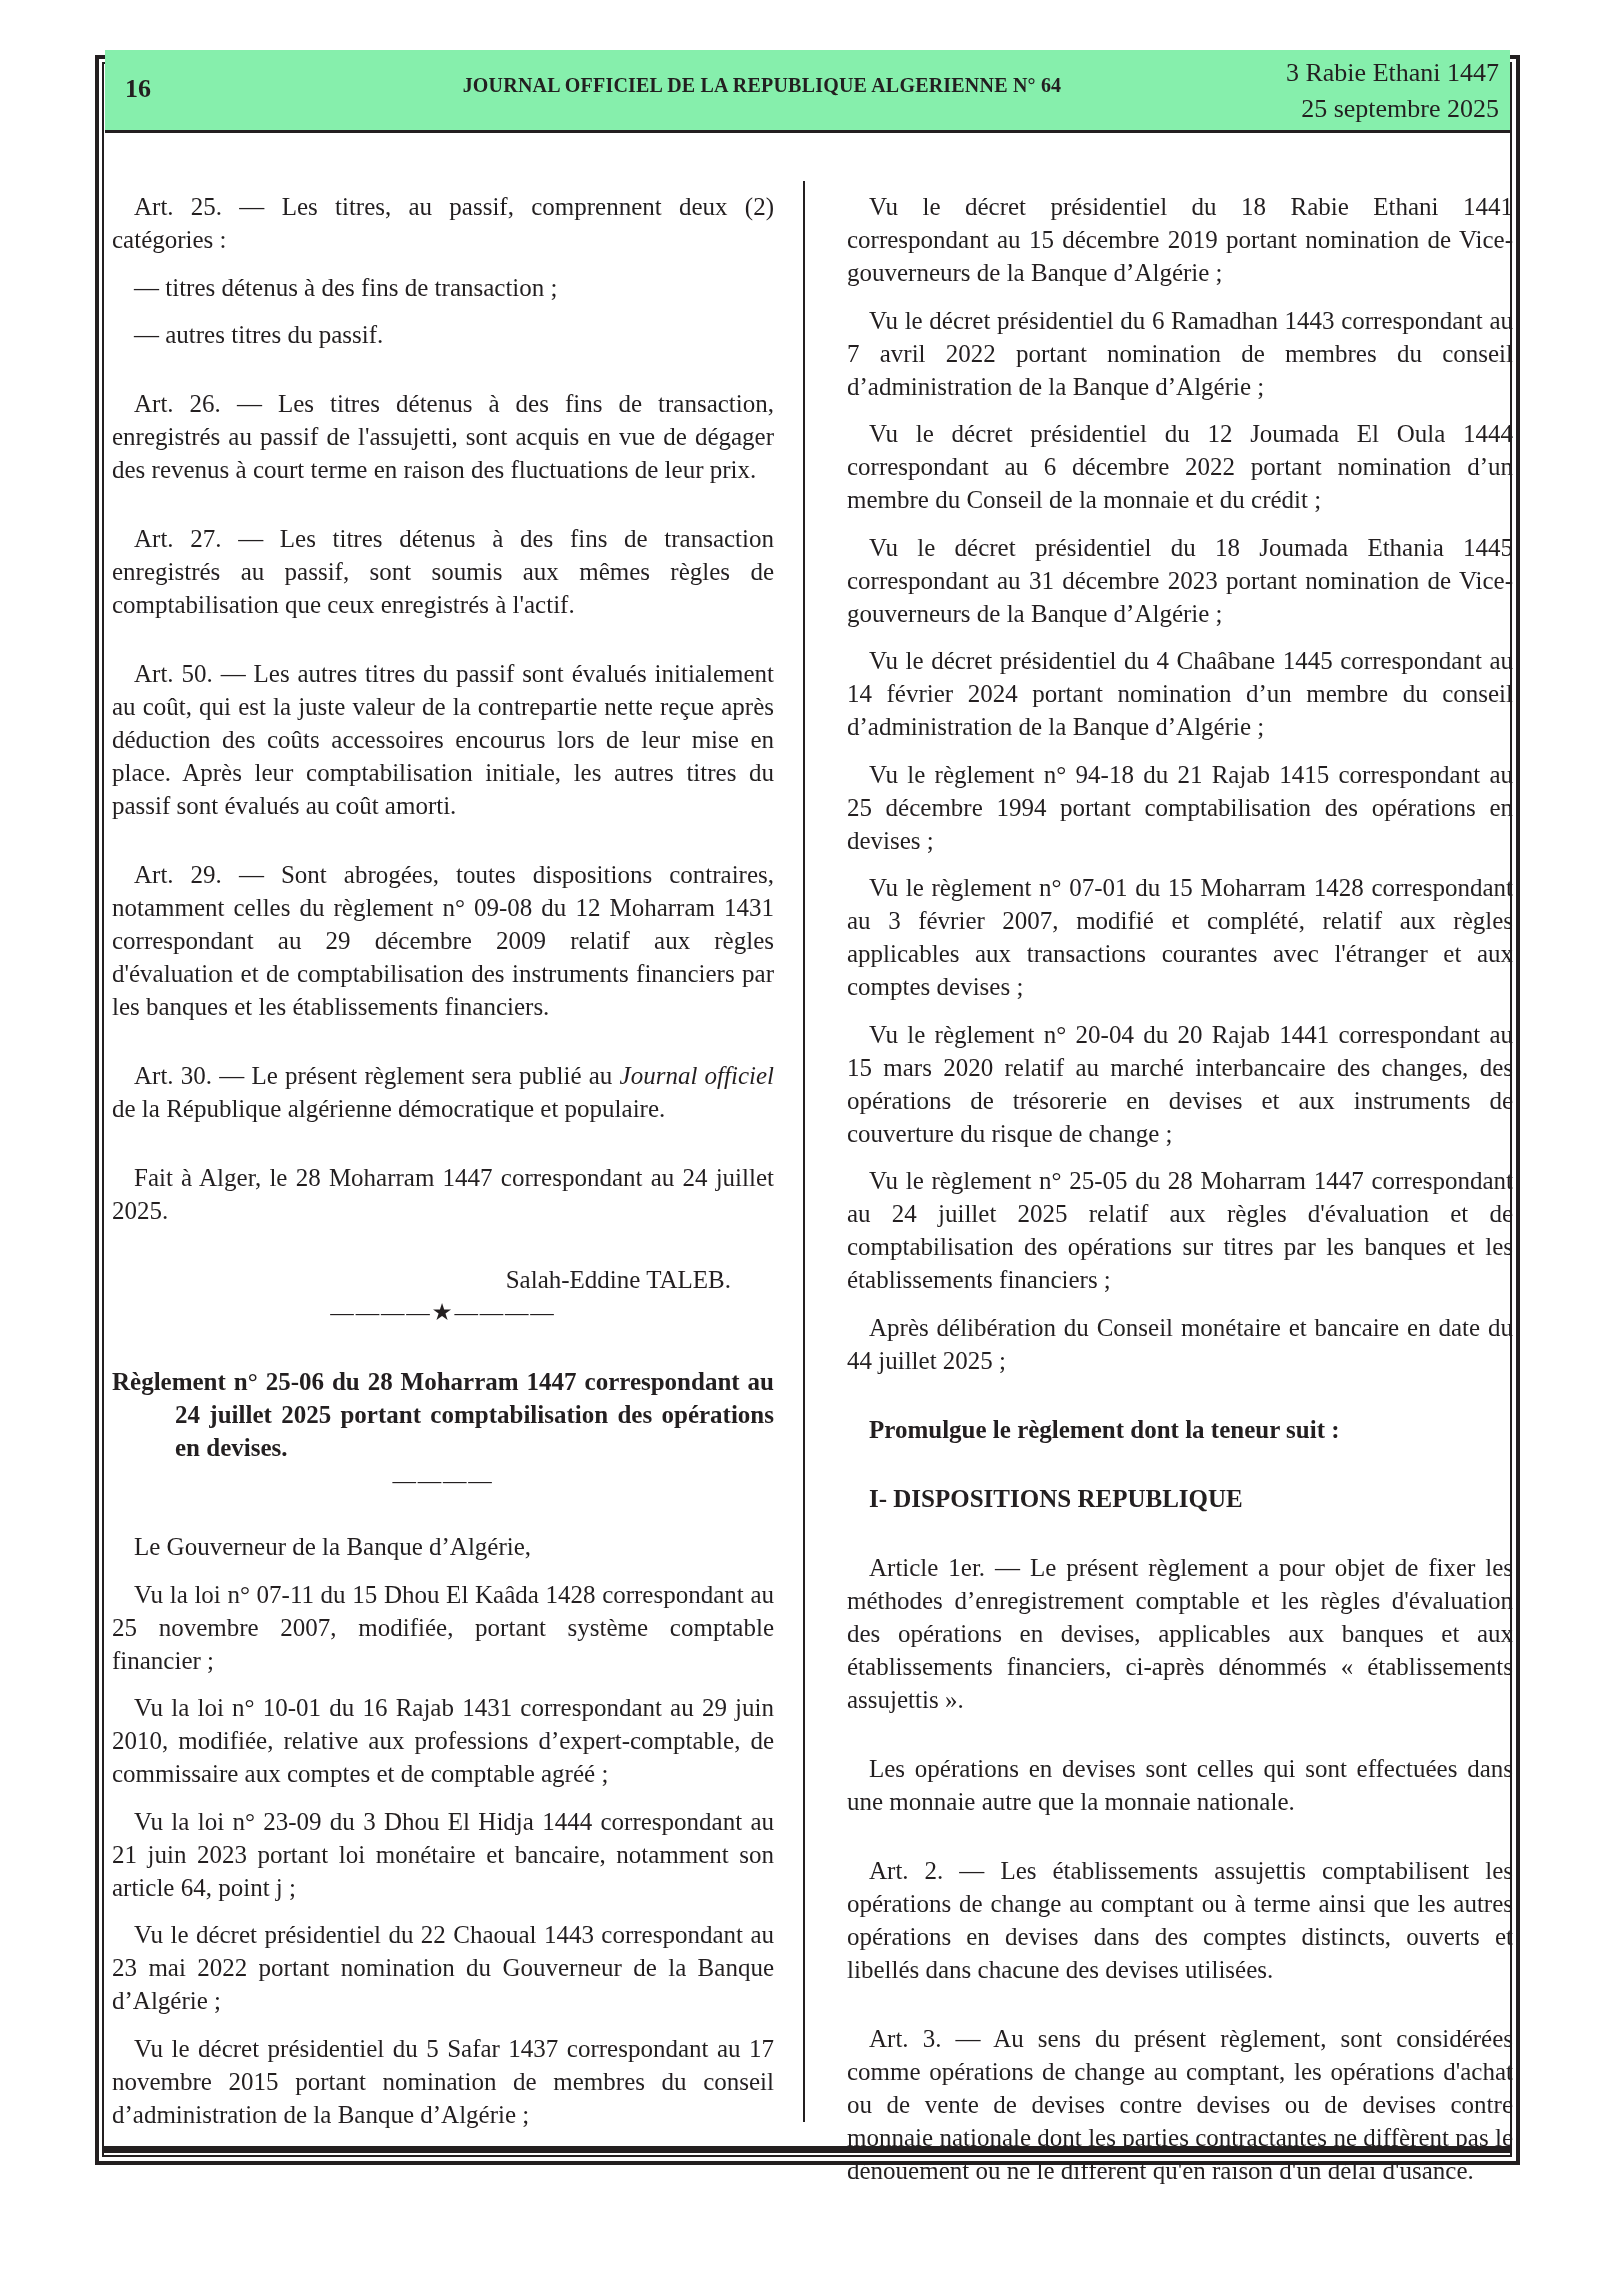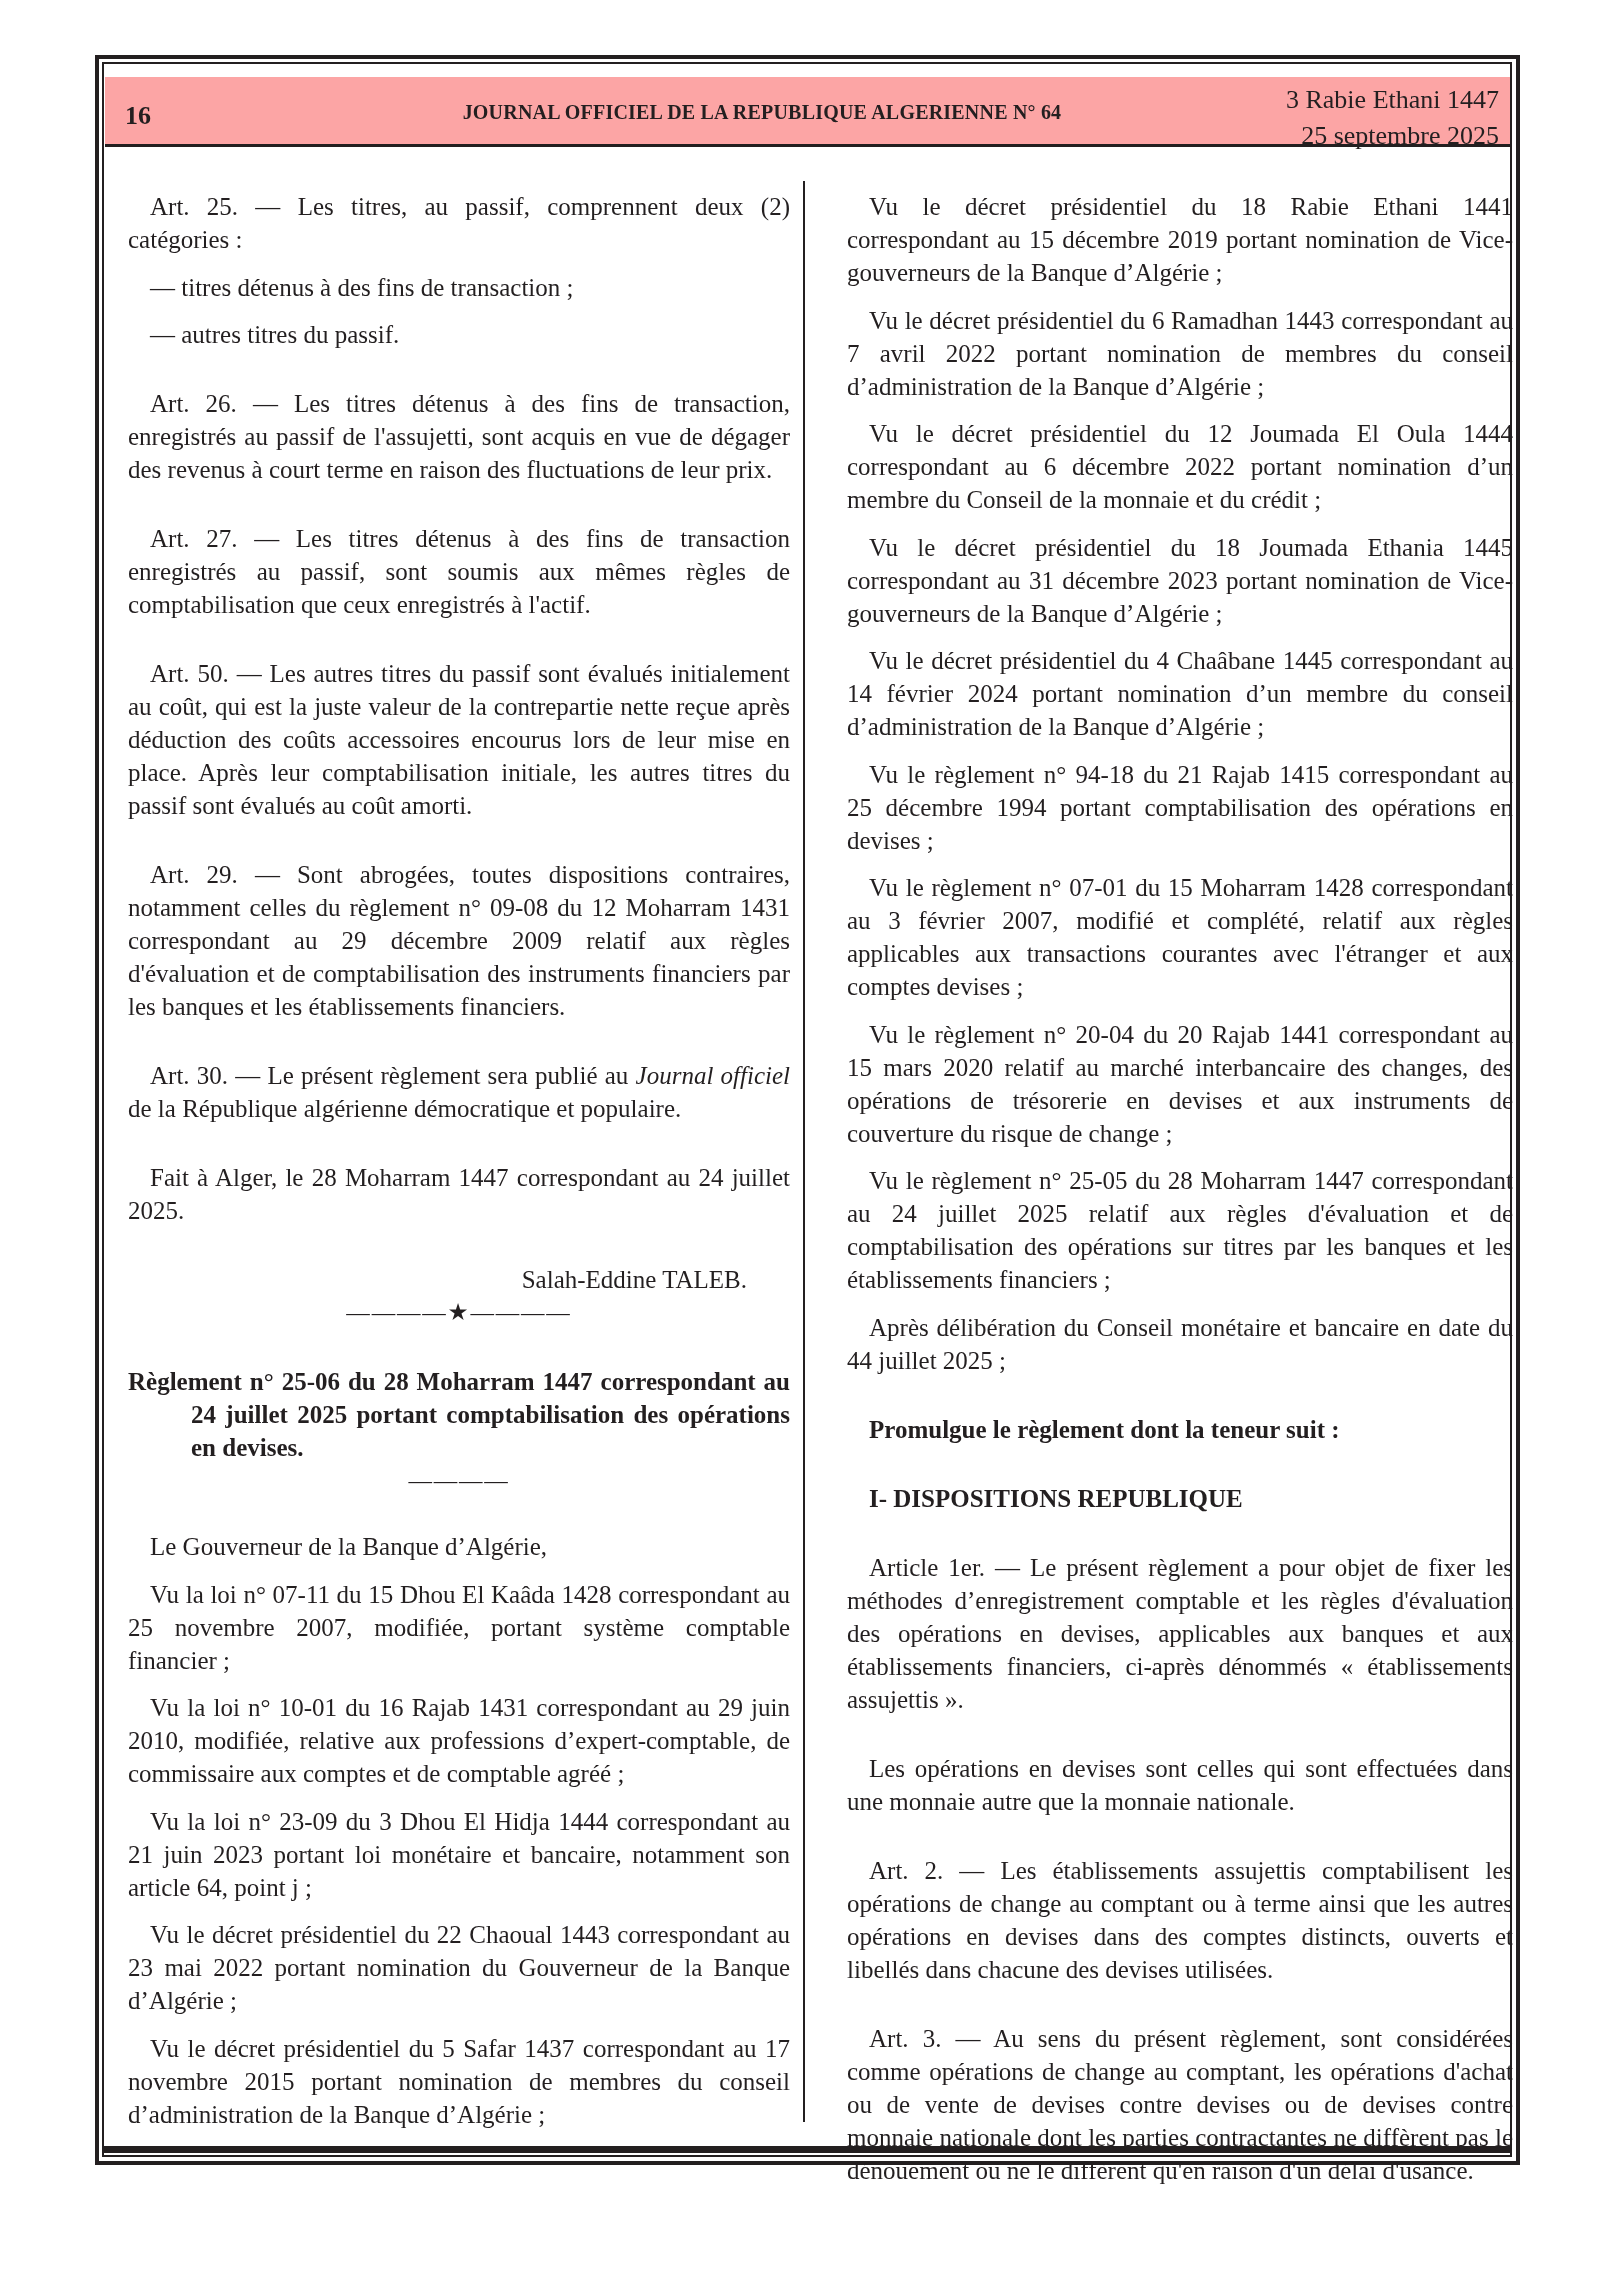--- a/index.html
+++ b/index.html
@@ -3,28 +3,28 @@
 <meta charset="utf-8">
 <style>
   html, body { margin: 0; padding: 0; background: #ffffff; }
   body { width: 1615px; height: 2285px; position: relative; overflow: hidden;
          font-family: "Liberation Serif", "DejaVu Serif", serif; color: #231f20; }
   .frame-outer { position: absolute; left: 95px; top: 55px; width: 1425px; height: 2110px;
                  border: 4.5px solid #231f20; box-sizing: border-box; }
   .frame-inner { position: absolute; left: 102px; top: 62px; width: 1410px; height: 2095px;
                  border: 2.7px solid #231f20; box-sizing: border-box; }
   .frame-bottom-bar { position: absolute; left: 102px; top: 2146px; width: 1410px; height: 7.2px; background: #231f20; }
-  .header { position: absolute; left: 105px; top: 77px; width: 1405px; height: 70px;
-            background: #fca5a5; border-bottom: 3.6px solid #231f20; box-sizing: border-box; }
+  .header { position: absolute; left: 105px; top: 50px; width: 1405px; height: 83px;
+            background: #86efac; border-bottom: 3.6px solid #231f20; box-sizing: border-box; }
   .hdr-page { position: absolute; left: 20px; top: 24.4px; font-weight: bold; font-size: 26px; }
   .hdr-title { position: absolute; left: 0; right: 0; top: 24.4px; text-align: center; font-weight: bold; font-size: 20px; letter-spacing: 0.2px; padding-right: 109px; padding-left: 18px; }
   .hdr-date { position: absolute; right: 11px; top: 5.4px; text-align: right; font-weight: normal; font-size: 26px; line-height: 36px; }
   .divider { position: absolute; left: 803px; top: 181px; width: 1.8px; height: 1941px; background: #231f20; }
   .col { position: absolute; top: 190px; font-size: 25px; line-height: 33px; text-align: justify; }
-  .col-left { left: 128px; width: 662px; }
+  .col-left { left: 112px; width: 662px; }
   .col-right { left: 823px; width: 666px; margin-left: 24px; }
   .col p { margin: 0; text-indent: 22px; }
   .gap-s { height: 14.5px; }
   .gap-m { height: 33px; }
   .gap-l { height: 36px; }
   .list-item { text-indent: 22px; }
   .sig { text-align: right; padding-right: 43px; text-indent: 0 !important; }
   .sep { text-align: center; letter-spacing: 1.8px; text-indent: 0 !important; font-size: 23.5px; }
   .reg-title { font-weight: bold; padding-left: 63px; text-indent: -63px !important; }
   .bold { font-weight: bold; }

